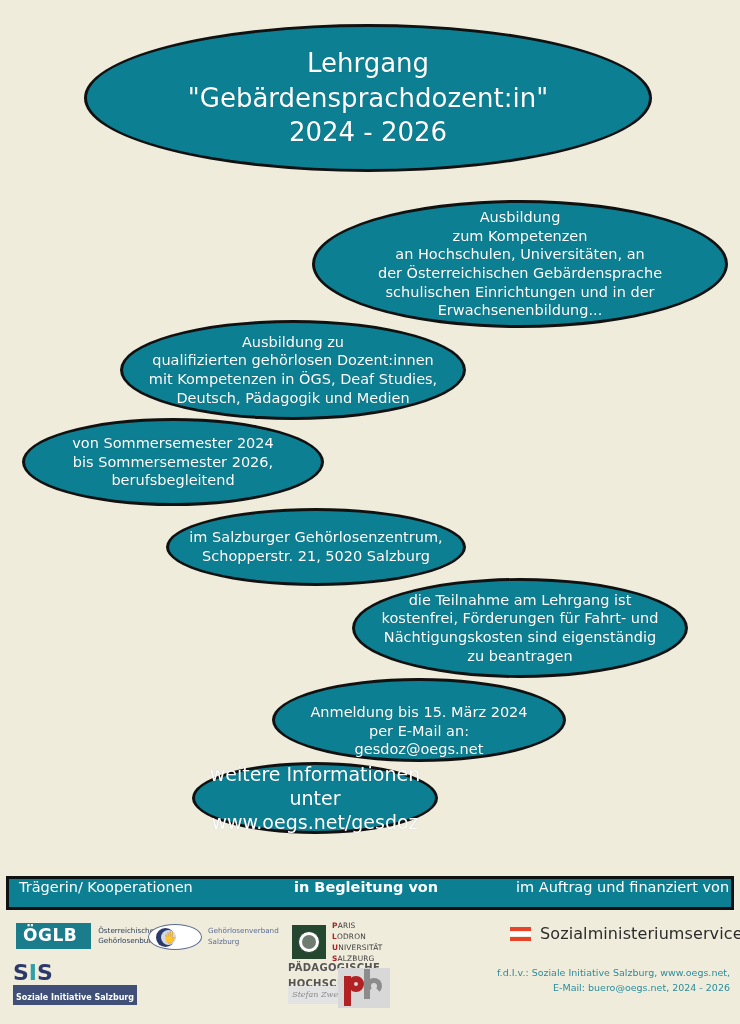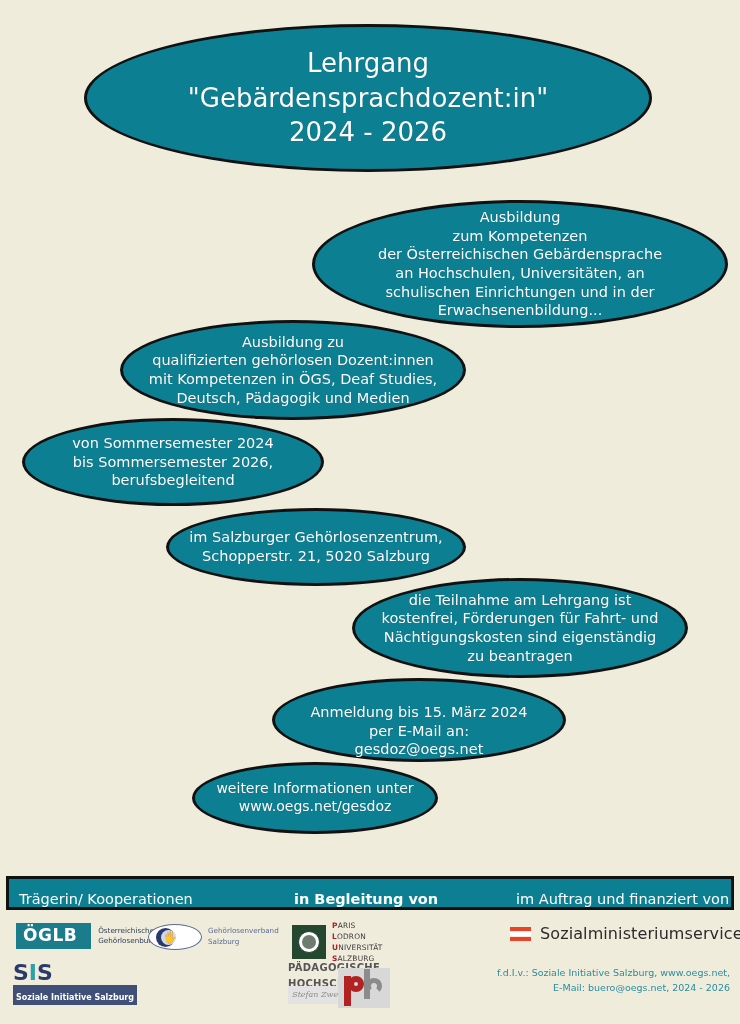--- a/index.html
+++ b/index.html
@@ -98,21 +98,21 @@
     width: 294px;
     height: 84px;
     font-size: 14.5px;
   }
 
   #bubble-infos {
     left: 192px;
     top: 762px;
     width: 246px;
     height: 72px;
-    font-size: 14px;
+    font-size: 19px;
   }
 
   
   #bubble-title { z-index: 1; }
   #bubble-ausbildung-unterricht { z-index: 2; }
   #bubble-qualifizierte { z-index: 3; }
   #bubble-zeitraum { z-index: 4; }
   #bubble-ort { z-index: 5; }
   #bubble-kosten { z-index: 6; }
   #bubble-anmeldung { z-index: 7; align-items: flex-end; }
@@ -133,21 +133,21 @@
     left: 6px;
     top: 10px;
     width: 728px;
     height: 34px;
     background: #0d7f92;
     border: 3px solid #111111;
     box-sizing: border-box;
     color: #ffffff;
     font-size: 14.5px;
     display: flex;
-    align-items: flex-end;
+    align-items: flex-start;
   }
   #footer-bar .col {
     box-sizing: border-box;
     white-space: nowrap;
   }
   #footer-bar .col-1 { padding-left: 10px; width: 285px; }
   #footer-bar .col-2 { width: 222px; font-weight: bold; }
   #footer-bar .col-3 { width: 215px; }
 
   #footer-logos {
@@ -437,22 +437,22 @@
       <div>Lehrgang</div>
       <div>"Gebärdensprachdozent:in"</div>
       <div>2024 - 2026</div>
     </div>
   </div>
 
   <div class="bubble" id="bubble-ausbildung-unterricht">
     <div class="txt">
       <div>Ausbildung</div>
       <div>zum Kompetenzen</div>
+      <div>an Hochschulen, Universitäten, an</div>
       <div>der Österreichischen Gebärdensprache</div>
-      <div>an Hochschulen, Universitäten, an</div>
       <div>schulischen Einrichtungen und in der</div>
       <div>Erwachsenenbildung...</div>
     </div>
   </div>
 
   <div class="bubble" id="bubble-qualifizierte">
     <div class="txt">
       <div>Ausbildung zu</div>
       <div>qualifizierten gehörlosen Dozent:innen</div>
       <div>mit Kompetenzen in ÖGS, Deaf Studies,</div>

